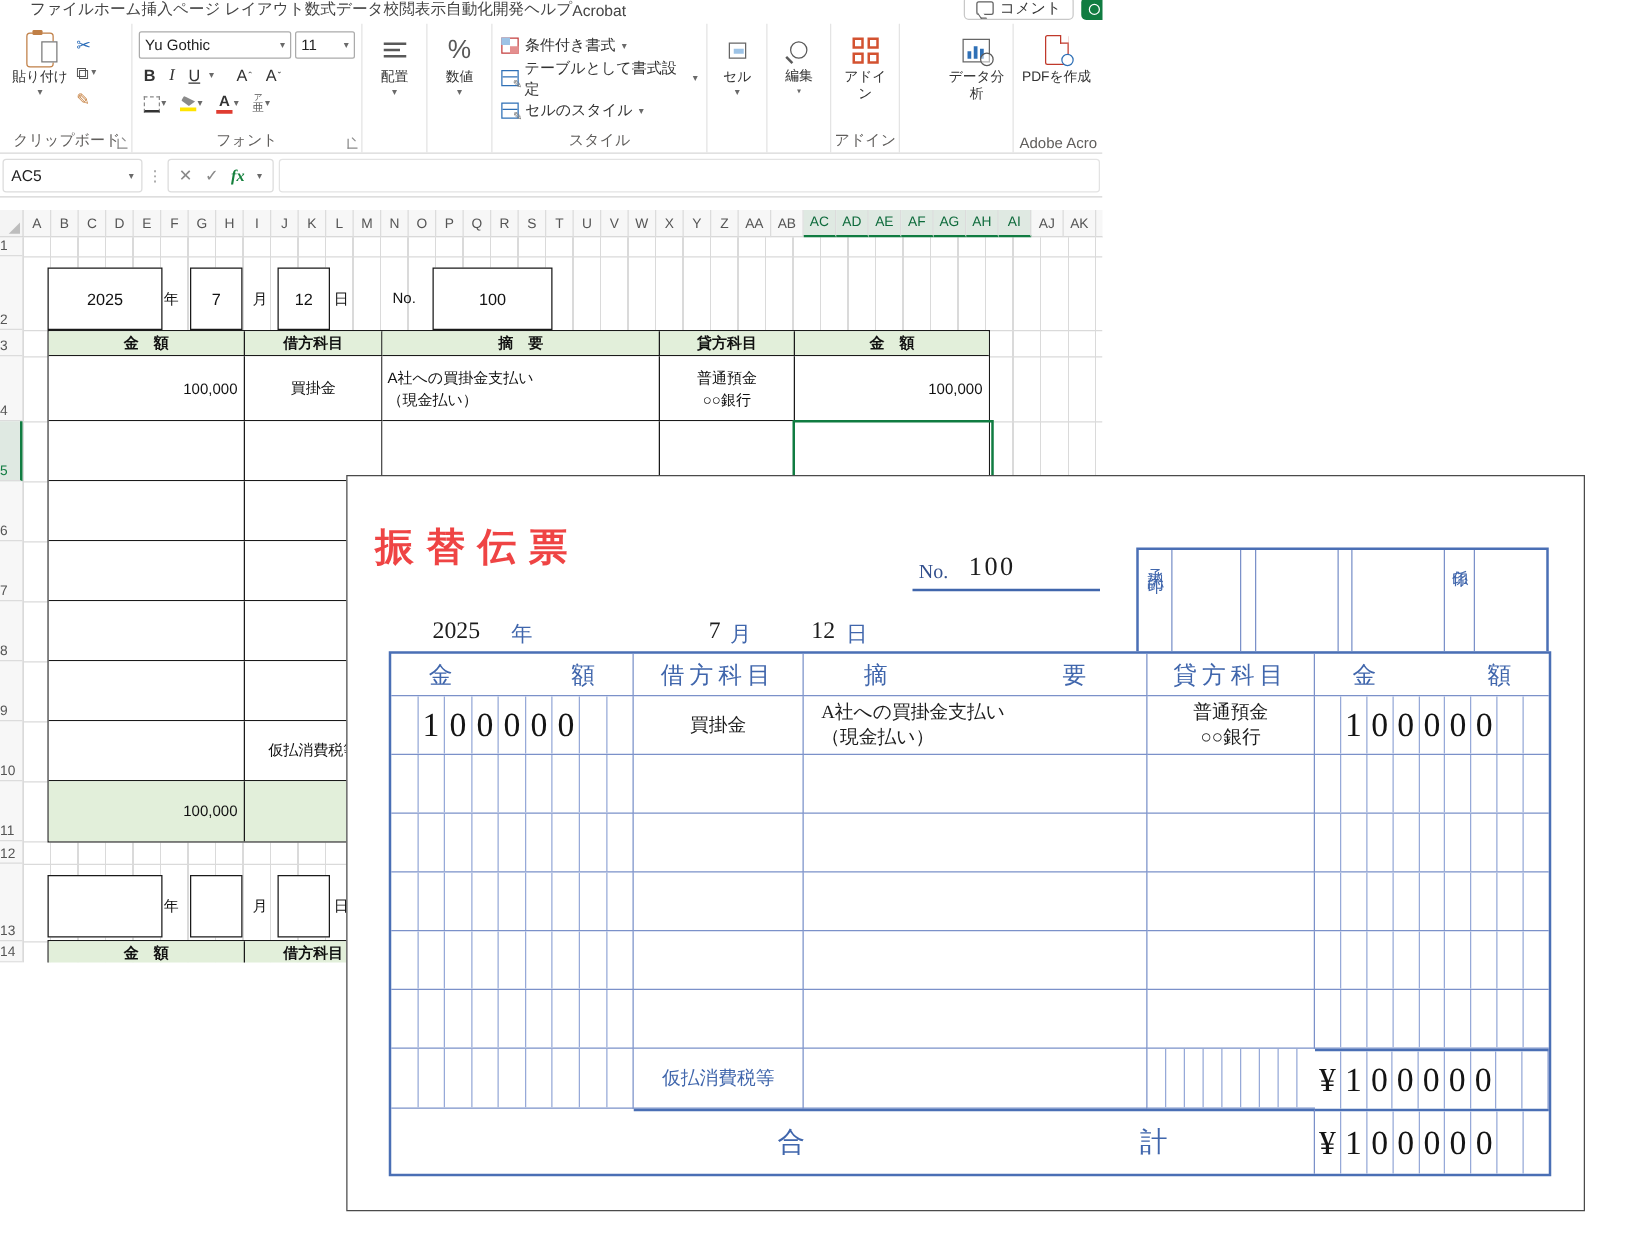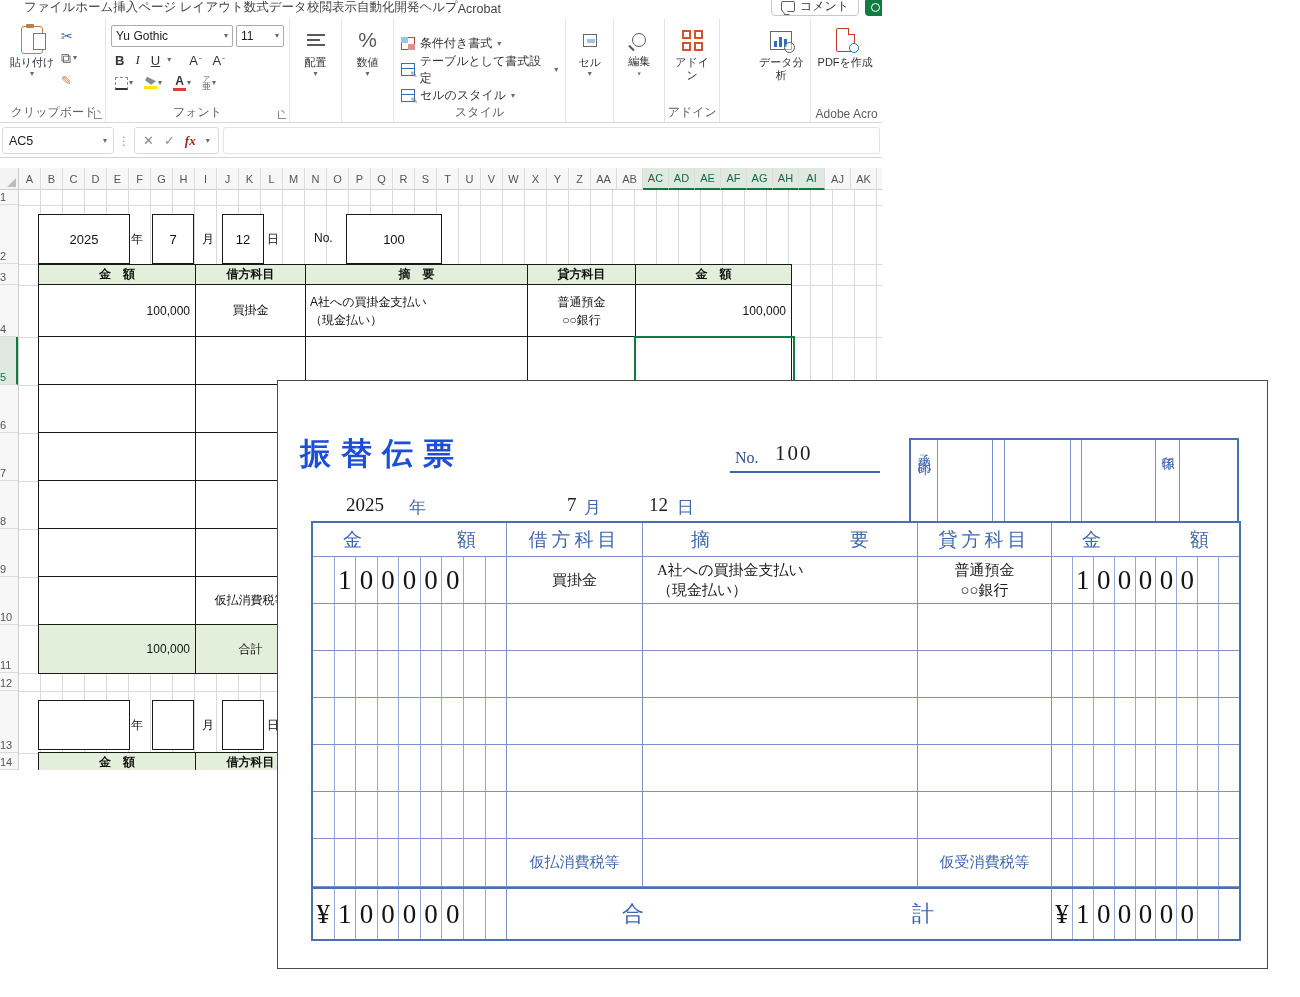--- a/index.html
+++ b/index.html
@@ -76,21 +76,21 @@
   .scis{color:#2b6cb8;font-size:14px;}
   .copy{color:#555;font-size:14px;}
   .brush{color:#c57f3e;font-size:13px;}
   
   .fbar{position:absolute;left:0;top:124px;width:100%;height:34px;display:flex;align-items:center;
         border-bottom:1px solid #d4d4d4;background:#fff;padding-left:2px;box-sizing:border-box;gap:4px;}
   .namebox{width:98px;height:25px;border:1px solid #dcdcdc;border-radius:3px;display:flex;align-items:center;
            font-size:12.5px;color:#222;padding:0 6px;justify-content:space-between;background:#fff;}
   .fdots{color:#999;font-size:12px;letter-spacing:0;}
   .fxgroup{display:flex;align-items:center;gap:10px;border:1px solid #dcdcdc;border-radius:3px;height:25px;padding:0 8px;color:#8a8a8a;font-size:13px;background:#fff;}
-  .fx{font-family:"Liberation Serif",serif;font-style:italic;color:#b91c1c;font-weight:700;}
+  .fx{font-family:"Liberation Serif",serif;font-style:italic;color:#15803d;font-weight:700;}
   .finput{flex:1;height:25px;border:1px solid #e3e3e3;border-radius:3px;background:#fff;margin-right:2px;}
   
   .corner{position:absolute;left:0;top:168px;width:19px;height:22px;background:#f4f4f4;border-right:1px solid #cfcfcf;border-bottom:1px solid #cfcfcf;box-sizing:border-box;}
   .corner::after{content:"";position:absolute;right:2px;bottom:2px;border-left:9px solid transparent;border-bottom:9px solid #bdbdbd;}
   .cols{position:absolute;left:19px;top:168px;height:22px;display:flex;border-bottom:1px solid #cfcfcf;box-sizing:border-box;background:#f7f7f7;}
   .cols>div{width:22px;box-sizing:border-box;border-right:1px solid #dcdcdc;font-size:11px;color:#555;
             display:flex;align-items:center;justify-content:center;height:22px;}
   .cols>div.wide{width:26px;}
   .cols>div.sel{background:#dfe9e2;color:#0e6b3c;border-bottom:2px solid #107C41;}
   .rowhdrs{position:absolute;left:0;top:190px;width:19px;background:#f7f7f7;border-right:1px solid #cfcfcf;box-sizing:border-box;}
@@ -112,21 +112,21 @@
   .slip>div.lr{border-bottom:none;}
   .slip>div.th{background:#E2EFDA;font-weight:700;}
   .slip>div.grn{background:#E2EFDA;}
   .slip>div.ra{justify-content:flex-end;padding-right:5px;}
   .slip>div.memo{flex-direction:column;align-items:flex-start;justify-content:center;padding-left:4px;line-height:1.5;}
   .slip>div.two{flex-direction:column;line-height:1.5;}
   .selbox{position:absolute;border:2px solid #107C41;background:transparent;}
   
   .pf{position:absolute;left:277px;top:380px;width:991px;height:589px;background:#fff;
       border:1px solid #4a4a4a;z-index:5;font-family:"Liberation Serif","DejaVu Serif",serif;box-sizing:border-box;}
-  .pf-title{position:absolute;left:22px;top:52px;font-size:31px;color:#1d4ed8;letter-spacing:10px;font-weight:600;text-align:center;}
+  .pf-title{position:absolute;left:22px;top:36px;font-size:31px;color:#ef4444;letter-spacing:10px;font-weight:600;text-align:center;}
   .pf-no-label{position:absolute;left:457px;top:68px;font-size:16px;color:#33508e;}
   .pf-no{position:absolute;left:497px;top:60px;font-size:21px;color:#1c1c1c;letter-spacing:2px;}
   .pf-no-line{position:absolute;left:452px;top:90px;width:150px;height:2px;background:#4066ac;}
   .stamp{position:absolute;left:631px;top:57px;width:330px;height:85px;border:2px solid #4a6fb5;display:flex;box-sizing:border-box;}
   .stamp>div{box-sizing:border-box;border-right:1px solid #7b91c9;}
   .stamp .vlab{writing-mode:vertical-rl;font-size:13px;color:#4066ac;display:flex;align-items:center;padding:4px 0;letter-spacing:4px;justify-content:flex-start;}
   .stamp .vlab2{writing-mode:vertical-rl;font-size:13px;color:#4066ac;display:flex;align-items:center;justify-content:space-between;padding:6px 0;}
   .pf-date{position:absolute;left:0;top:113px;height:24px;width:100%;font-size:19px;color:#1c1c1c;}
   .pf-date span{position:absolute;}
   .pf-date .u{color:#4066ac;font-size:17px;}
@@ -276,21 +276,21 @@
       <div class="grp" style="width:52px;">
         <div class="bb">
           <span class="ic">
               <span class="ic-pct">%</span>
             </span>
           <span>数値</span>
           <span class="chev"></span>
         </div>
       </div>
 
-      <div class="grp" style="width:186px;align-items:flex-end;">
+      <div class="grp" style="width:186px;">
         <div class="fcol">
           <div class="srow">
             <span class="ic-cf"></span>
             <span>条件付き書式</span>
             <span class="chev"></span>
           </div>
           <div class="srow">
             <span class="ic-tbl"></span>
             <span>テーブルとして書式設定</span>
             <span class="chev"></span>
@@ -503,21 +503,20 @@
         <div></div>
         <div class="lc"></div>
 
       <div></div>
       <div>仮払消費税等</div>
       <div></div>
       <div></div>
       <div class="lc"></div>
 
       <div class="grn ra lr">100,000</div>
-      <div class="grn lr">合計</div>
       <div class="grn lr"></div>
       <div class="grn lr"></div>
       <div class="grn lc lr"></div>
     </div>
 
     <div class="selbox" style="left:634px;top:336px;width:157px;height:50px;"></div>
 
     <div class="bx" style="left:38px;top:700px;width:90px;height:48px;"></div>
     <div class="blab" style="left:131px;top:717px;">年</div>
     <div class="bx" style="left:152px;top:700px;width:40px;height:48px;"></div>
@@ -738,21 +737,20 @@
           <span class="ac"></span>
           <span class="ac"></span>
           <span class="ac"></span>
           <span class="ac"></span>
           <span class="ac"></span>
           <span class="ac"></span>
           <span class="ac"></span>
         </div>
       <div class="fcell blue">仮払消費税等</div>
       <div></div>
-      <div class="fcell blue">仮受消費税等</div>
       <div class="amt lc">
           <span class="ac"></span>
           <span class="ac"></span>
           <span class="ac"></span>
           <span class="ac"></span>
           <span class="ac"></span>
           <span class="ac"></span>
           <span class="ac"></span>
           <span class="ac"></span>
           <span class="ac"></span>

